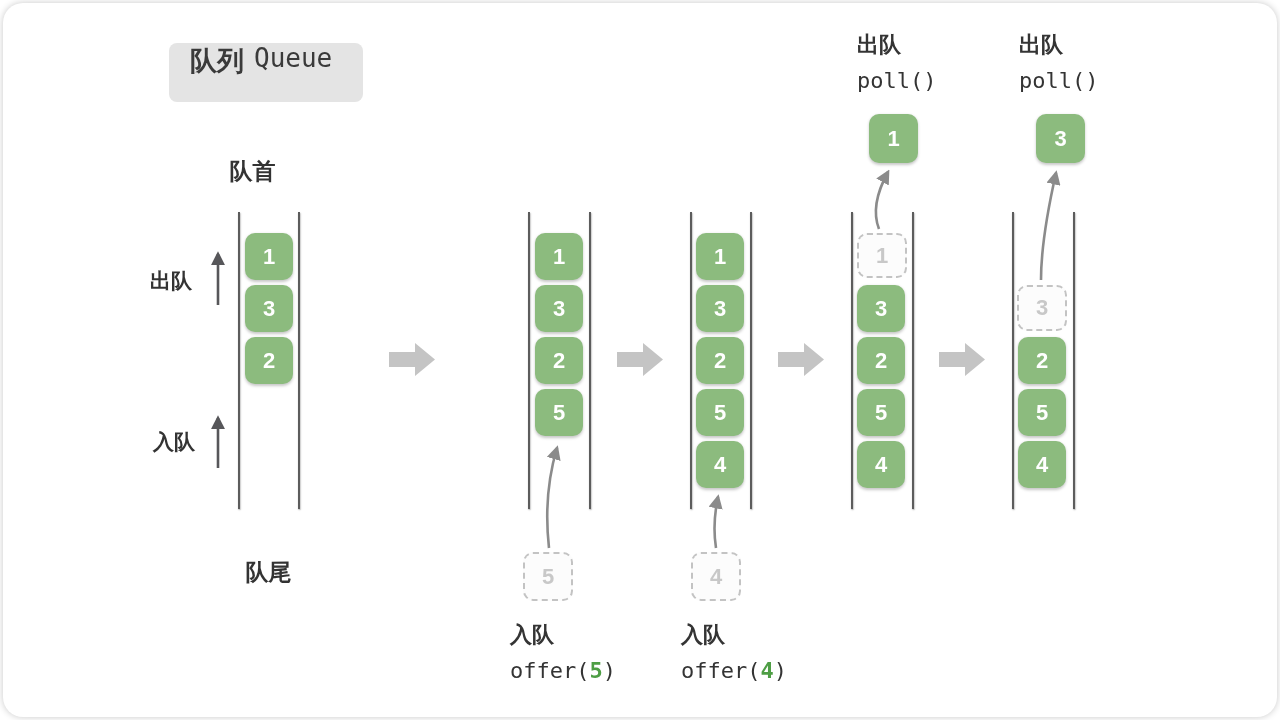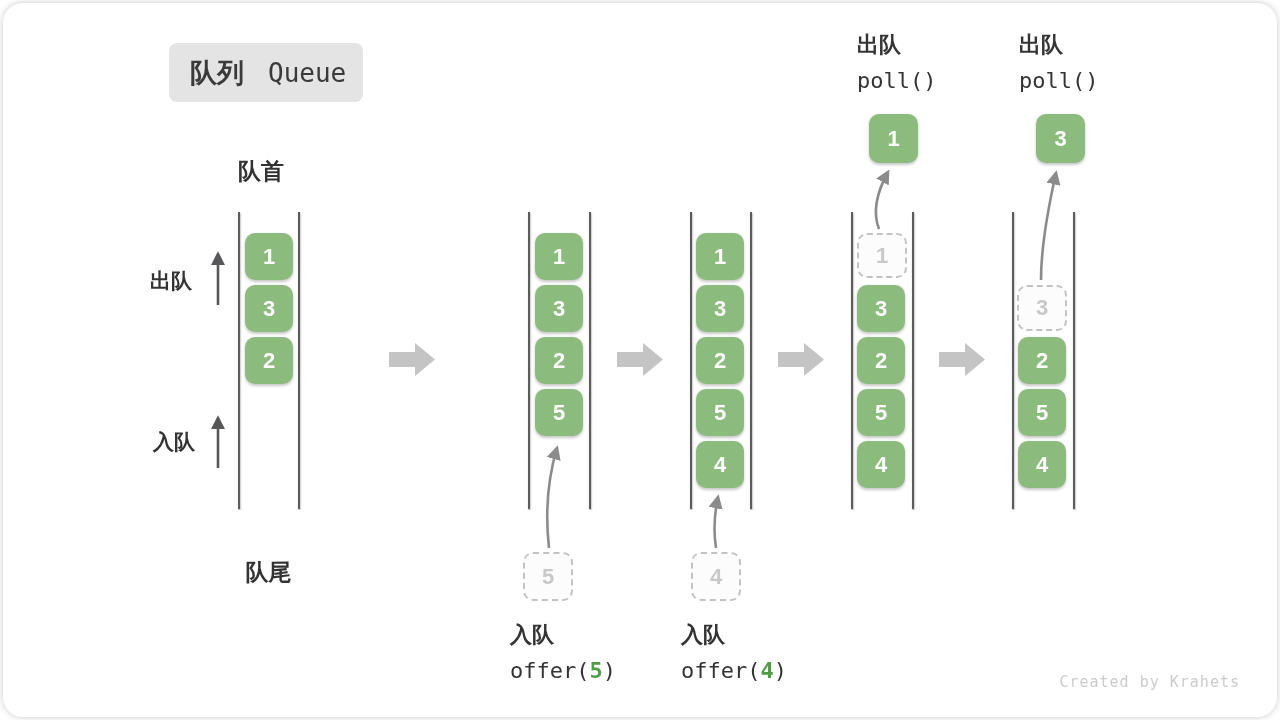--- a/index.html
+++ b/index.html
@@ -2,21 +2,21 @@
 <html><head>
 <meta charset="utf-8">
 <style>
   html,body{margin:0;padding:0;background:#ffffff;}
   body{font-family:"Liberation Sans",sans-serif;}
   #canvas{position:relative;width:1280px;height:720px;background:#ffffff;overflow:hidden;}
   #frame{position:absolute;left:3px;top:3px;right:3px;bottom:3px;border-radius:20px;
          box-shadow:0 0 7px rgba(0,0,0,0.22);pointer-events:none;}
   .title-chip{position:absolute;left:169px;top:43px;width:194px;height:59px;background:#e4e4e4;
 
-         border-radius:8px;display:flex;align-items:center;padding-left:21px;box-sizing:border-box;gap:24px;}
+         border-radius:8px;display:flex;align-items:flex-start;padding-left:21px;box-sizing:border-box;gap:10px;}
   .title-zh{font-weight:700;font-size:27px;color:#3a3a3a;}
   .title-en{font-family:"DejaVu Sans Mono",monospace;font-size:26px;color:#3a3a3a;}
   .zh-label{position:absolute;font-weight:700;font-size:23px;color:#333333;white-space:nowrap;}
   .col-line{position:absolute;width:1.5px;height:297px;top:212px;background:#5c5c5c;
          box-shadow:0.5px 1px 1.5px rgba(0,0,0,0.35);}
   .qbox{position:absolute;width:48px;height:47px;border-radius:10px;background:#8cbb7e;
          color:#ffffff;font-weight:700;font-size:22px;display:flex;align-items:center;justify-content:center;
          box-shadow:0 1.5px 3px rgba(0,0,0,0.22);}
   .ghost{position:absolute;border:2px dashed #c3c3c3;border-radius:10px;background:#fcfcfc;
          color:#c8c8c8;font-weight:700;font-size:22px;display:flex;align-items:center;justify-content:center;
@@ -34,21 +34,21 @@
 <body>
 
 <div id="canvas">
   <div id="frame"></div>
 
   <div class="title-chip">
     <span class="title-zh">队列</span>
     <span class="title-en">Queue</span>
   </div>
 
-  <div class="zh-label" style="left:238px;top:156px;width:61px;font-family:Liberation Serif, serif;">队首</div>
+  <div class="zh-label" style="left:222px;top:156px;width:61px;text-align:center;font-family:Liberation Serif, serif;">队首</div>
   <div class="zh-label" style="left:238px;top:557px;width:61px;text-align:center;">队尾</div>
 
   <div class="zh-label" style="left:150px;top:267px;font-size:21px;">出队</div>
   <div class="zh-label" style="left:153px;top:428px;font-size:21px;">入队</div>
 
   <div class="col-line" style="left:238px;"></div>
   <div class="col-line" style="left:298px;"></div>
   <div class="col-line" style="left:528px;"></div>
   <div class="col-line" style="left:589px;"></div>
   <div class="col-line" style="left:690px;"></div>
@@ -129,14 +129,13 @@
       </marker>
     </defs>
     <path d="M218,305 L218,254" stroke="#57575a" stroke-width="2.6" fill="none" marker-end="url(#ah-dark)"></path>
     <path d="M218,468 L218,418" stroke="#57575a" stroke-width="2.6" fill="none" marker-end="url(#ah-dark)"></path>
     <path d="M549,548 C545,512 548,478 557,448" stroke="#8b8b8b" stroke-width="2.6" fill="none" marker-end="url(#ah-gray)"></path>
     <path d="M716,548 C713,529 715,511 718,497" stroke="#8b8b8b" stroke-width="2.6" fill="none" marker-end="url(#ah-gray)"></path>
     <path d="M879,229 C872,211 877,192 888,172" stroke="#8b8b8b" stroke-width="2.6" fill="none" marker-end="url(#ah-gray)"></path>
     <path d="M1041,280 C1041,248 1047,213 1056,173" stroke="#8b8b8b" stroke-width="2.6" fill="none" marker-end="url(#ah-gray)"></path>
   </svg>
 
-  <div class="watermark">Created by Krahets</div>
 </div>
 
 </body></html>

